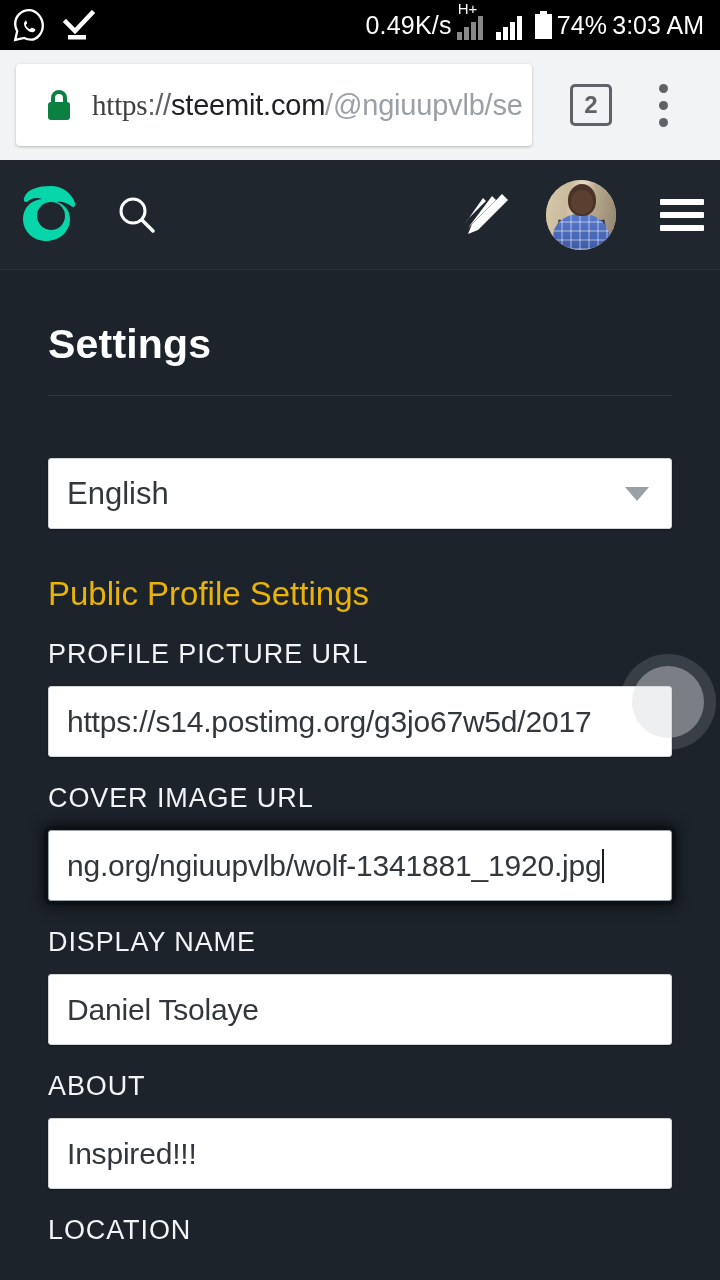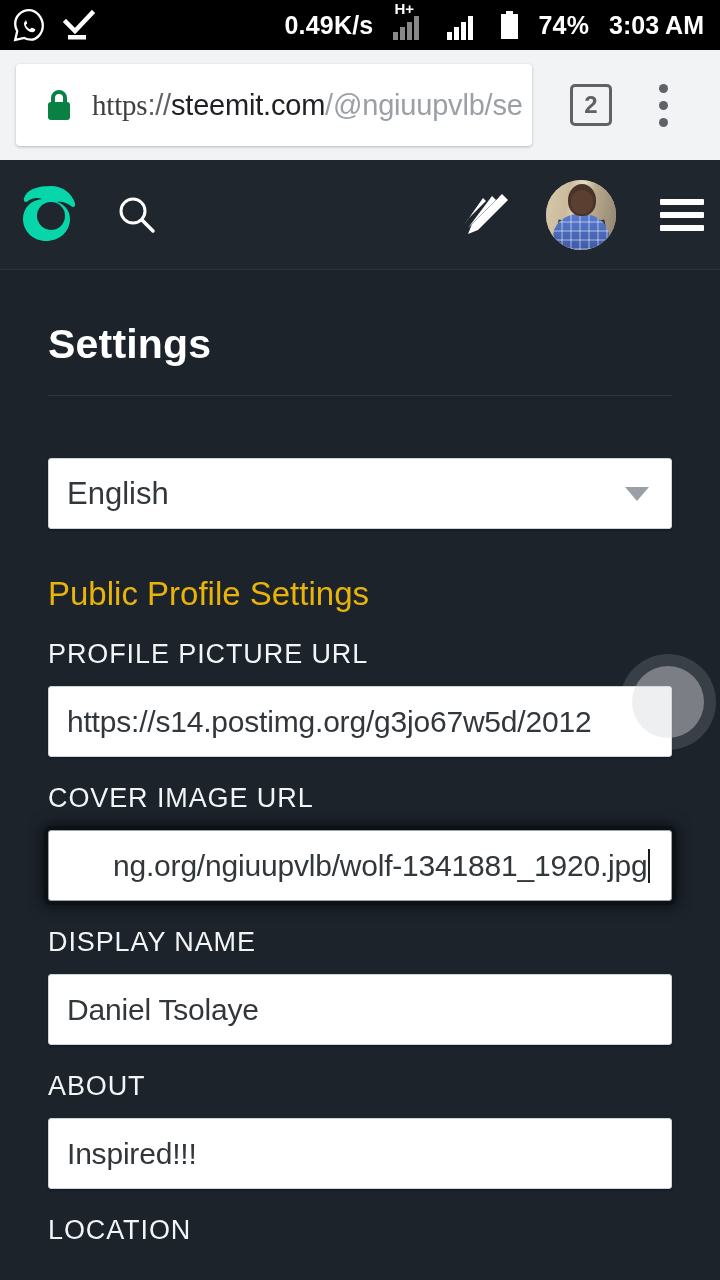--- a/index.html
+++ b/index.html
@@ -10,21 +10,21 @@
     overflow: hidden;
   }
   #screen { position: relative; width: 720px; height: 1280px; overflow: hidden; background: #1c232b; }
 
   
   .statusbar {
     position: absolute; top: 0; left: 0; width: 720px; height: 50px;
     background: #000; color: #fff; display: flex; align-items: center;
   }
   .sb-left { display: flex; align-items: center; gap: 16px; padding-left: 12px; }
-  .sb-right { margin-left: auto; display: flex; align-items: center; gap: 20px; padding-right: 16px; font-weight: bold; }
+  .sb-right { margin-left: auto; display: flex; align-items: center; gap: 5px; padding-right: 16px; }
   .sb-text { font-size: 25px; letter-spacing: .2px; color: #fff; white-space: nowrap; }
   .sb-time { font-size: 25px; color: #fff; white-space: nowrap; }
   .wa-icon { width: 34px; height: 34px; display: block; }
   .check-icon { width: 34px; height: 30px; display: block; }
   .sig { position: relative; width: 34px; height: 30px; }
   .sig-h { position: absolute; top: -9px; left: 1px; font-size: 15px; line-height: 1; color: #fff; }
   .bars { position: absolute; bottom: 0; left: 0; display: flex; align-items: flex-end; gap: 2px; height: 24px; }
   .bars i { display: block; width: 5px; background: #fff; }
   .bars i:nth-child(1) { height: 8px; }
   .bars i:nth-child(2) { height: 13px; }
@@ -107,21 +107,20 @@
   .subhead { margin: 0 0 0 48px; font-size: 33px; color: #eab308; font-weight: normal; }
 
   .field {
     margin: 16px 48px 0 48px; height: 71px; background: #fff; border-radius: 3px;
     display: flex; align-items: center; border: 1px solid #cfd4d8;
     box-shadow: 0 1px 2px rgba(0,0,0,.35);
   }
   .field.focused {
     border: 1px solid #9aa2aa;
     box-shadow: 0 0 0 4px rgba(10,14,18,.55), 0 0 14px 6px rgba(0,0,0,.55);
-    padding-left: 46px;
   }
   .field .val {
     margin-left: 18px; font-size: 30px; color: #32373c; white-space: nowrap;
     overflow: hidden; letter-spacing: -.2px;
   }
   .caret { display: inline-block; width: 2px; height: 34px; background: #1a1d20; vertical-align: -7px; }
 
   .select {
     margin: 16px 48px 0 48px; height: 71px; background: #fff; border-radius: 3px;
     display: flex; align-items: center; border: 1px solid #cfd4d8;
@@ -253,21 +252,21 @@
       <span class="val">English</span>
       <span class="arrow"></span>
     </div>
 
     <div class="sp-sec"></div>
     <div class="subhead">Public Profile Settings</div>
     <div class="sp-field"></div>
 
     <div class="label">PROFILE PICTURE URL</div>
     <div class="field">
-      <span class="val">https://s14.postimg.org/g3jo67w5d/2012</span>
+      <span class="val">https://s14.postimg.org/g3jo67w5d/2017</span>
     </div>
 
     <div class="sp-field"></div>
     <div class="label">COVER IMAGE URL</div>
     <div class="field focused">
       <span class="val">ng.org/ngiuupvlb/wolf-1341881_1920.jpg</span>
         <span class="caret"></span>
     </div>
 
     <div class="sp-field"></div>

